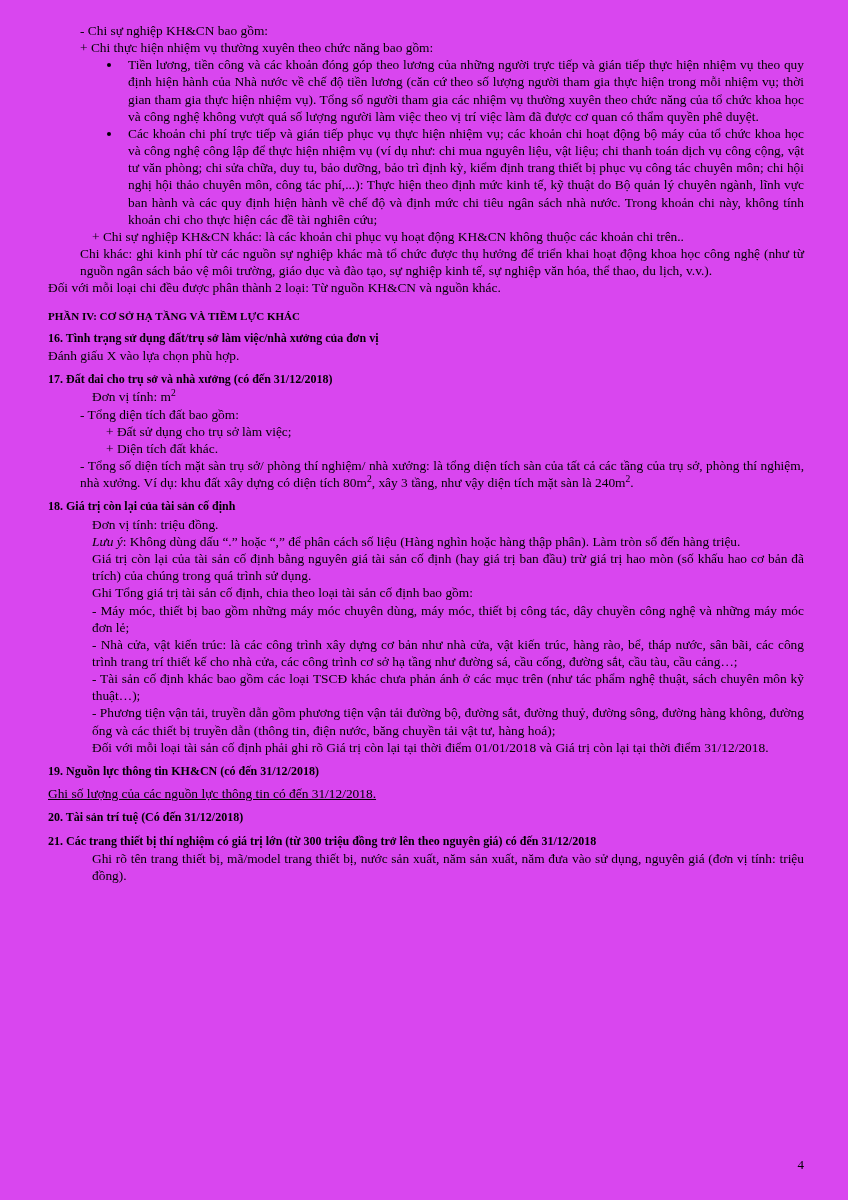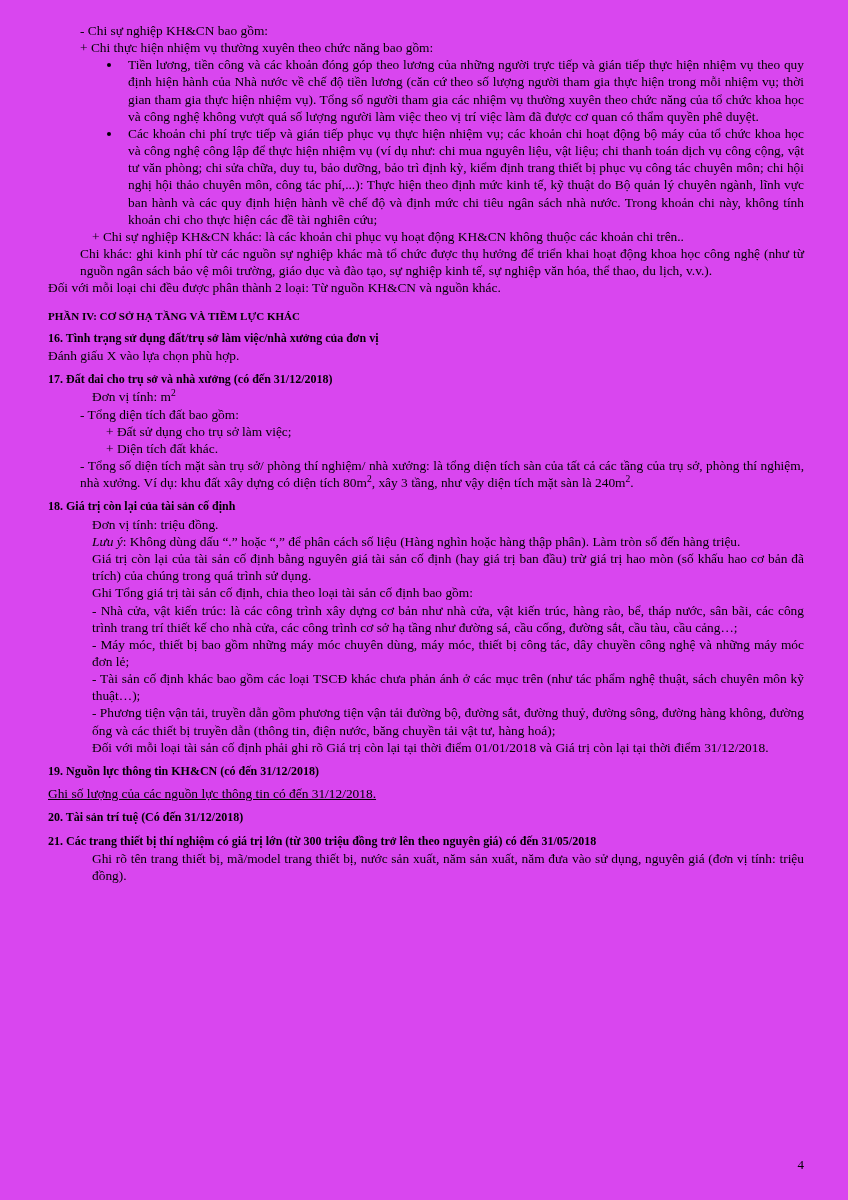--- a/index.html
+++ b/index.html
@@ -95,29 +95,29 @@
     <p class="ind1">- Tổng diện tích đất bao gồm:</p>
     <p class="ind3">+ Đất sử dụng cho trụ sở làm việc;</p>
     <p class="ind3">+ Diện tích đất khác.</p>
     <p class="ind1"><span>- Tổng số diện tích mặt sàn trụ sở/ phòng thí nghiệm/ nhà xưởng: là tổng diện tích sàn của tất cả các tầng của trụ sở, phòng thí nghiệm, nhà xưởng. Ví dụ: khu đất xây dựng có diện tích 80m</span><sup>2</sup><span>, xây 3 tầng, như vậy diện tích mặt sàn là 240m</span><sup>2</sup><span>.</span></p>
 
     <p class="qhead">18. Giá trị còn lại của tài sản cố định</p>
     <p class="ind2 tight">Đơn vị tính: triệu đồng.</p>
     <p class="ind2"><span class="underline-italic">Lưu ý</span><span>: Không dùng dấu “.” hoặc “,” để phân cách số liệu (Hàng nghìn hoặc hàng thập phân). Làm tròn số đến hàng triệu.</span></p>
     <p class="ind2">Giá trị còn lại của tài sản cố định bằng nguyên giá tài sản cố định (hay giá trị ban đầu) trừ giá trị hao mòn (số khấu hao cơ bản đã trích) của chúng trong quá trình sử dụng.</p>
     <p class="ind2">Ghi Tổng giá trị tài sản cố định, chia theo loại tài sản cố định bao gồm:</p>
+    <p class="ind2">- Máy móc, thiết bị bao gồm những máy móc chuyên dùng, máy móc, thiết bị công tác, dây chuyền công nghệ và những máy móc đơn lẻ;</p>
     <p class="ind2">- Nhà cửa, vật kiến trúc: là các công trình xây dựng cơ bản như nhà cửa, vật kiến trúc, hàng rào, bể, tháp nước, sân bãi, các công trình trang trí thiết kế cho nhà cửa, các công trình cơ sở hạ tầng như đường sá, cầu cống, đường sắt, cầu tàu, cầu cảng…;</p>
-    <p class="ind2">- Máy móc, thiết bị bao gồm những máy móc chuyên dùng, máy móc, thiết bị công tác, dây chuyền công nghệ và những máy móc đơn lẻ;</p>
     <p class="ind2">- Tài sản cố định khác bao gồm các loại TSCĐ khác chưa phản ánh ở các mục trên (như tác phẩm nghệ thuật, sách chuyên môn kỹ thuật…);</p>
     <p class="ind2">- Phương tiện vận tải, truyền dẫn gồm phương tiện vận tải đường bộ, đường sắt, đường thuỷ, đường sông, đường hàng không, đường ống và các thiết bị truyền dẫn (thông tin, điện nước, băng chuyền tải vật tư, hàng hoá);</p>
     <p class="ind2">Đối với mỗi loại tài sản cố định phải ghi rõ Giá trị còn lại tại thời điểm 01/01/2018 và Giá trị còn lại tại thời điểm 31/12/2018.</p>
 
     <p class="qhead"><span>19. Nguồn lực thông tin KH&amp;CN </span><span class="normal">(có đến 31/12/2018)</span></p>
     <p class="tight spaced">Ghi số lượng của các nguồn lực thông tin có đến 31/12/2018.</p>
 
     <p class="qhead"><span>20. Tài sản trí tuệ </span><span class="normal">(Có đến 31/12/2018)</span></p>
 
-    <p class="qhead">21. Các trang thiết bị thí nghiệm có giá trị lớn (từ 300 triệu đồng trở lên theo nguyên giá) có đến 31/05/2018</p>
+    <p class="qhead">21. Các trang thiết bị thí nghiệm có giá trị lớn (từ 300 triệu đồng trở lên theo nguyên giá) có đến 31/12/2018</p>
     <p class="ind2 tight">Ghi rõ tên trang thiết bị, mã/model trang thiết bị, nước sản xuất, năm sản xuất, năm đưa vào sử dụng, nguyên giá (đơn vị tính: triệu đồng).</p>
 
   </div>
   <div class="pagenum">4</div>
 </div>
 
 </body></html>

